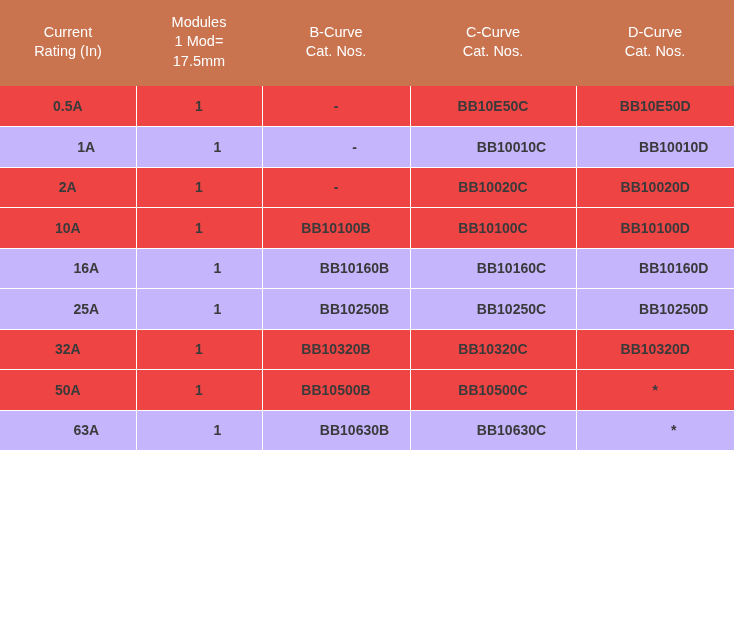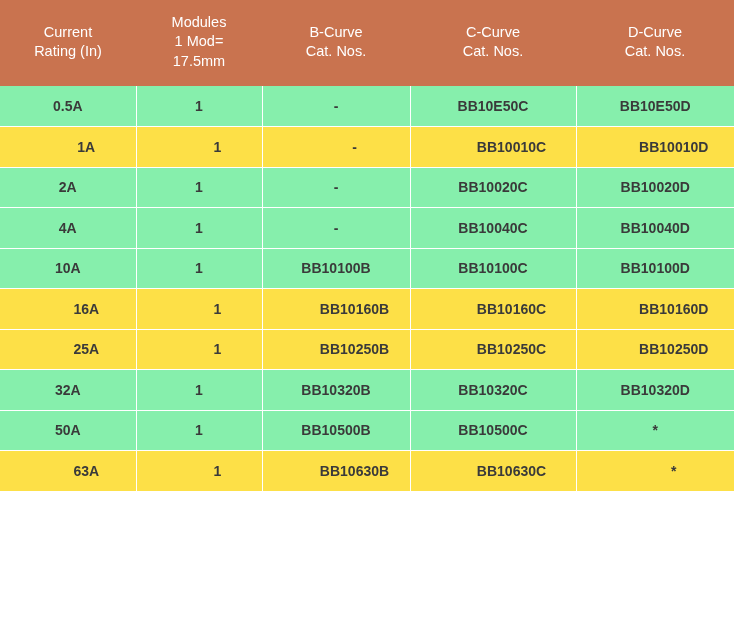--- a/index.html
+++ b/index.html
@@ -48,24 +48,24 @@
     box-sizing: border-box;
     border-right: 1px solid #ffffff;
     border-bottom: 1px solid #ffffff;
     padding: 2px 3px;
     font-weight: bold;
   }
   table.spec-table td:last-child {
     border-right: none;
   }
   table.spec-table tbody tr.row-odd td {
-    background: #86efac;
+    background: #ef4444;
   }
   table.spec-table tbody tr.row-even td {
-    background: #fde047;
+    background: #c4b5fd;
     padding-left: 40px;
   }
   
   col.c0 { width: 136px; }
   col.c1 { width: 126px; }
   col.c2 { width: 148px; }
   col.c3 { width: 166px; }
   col.c4 { width: 158px; }
 
   td.col-modules {
@@ -131,27 +131,20 @@
         <td>BB10010D</td>
       </tr>
       <tr class="row-odd">
         <td>2A</td>
         <td class="col-modules">1</td>
         <td class="dash">-</td>
         <td>BB10020C</td>
         <td>BB10020D</td>
       </tr>
       <tr class="row-odd">
-        <td>4A</td>
-        <td class="col-modules">1</td>
-        <td class="dash">-</td>
-        <td>BB10040C</td>
-        <td>BB10040D</td>
-      </tr>
-      <tr class="row-odd">
         <td>10A</td>
         <td class="col-modules">1</td>
         <td>BB10100B</td>
         <td>BB10100C</td>
         <td>BB10100D</td>
       </tr>
       <tr class="row-even">
         <td>16A</td>
         <td class="col-modules">1</td>
         <td>BB10160B</td>

